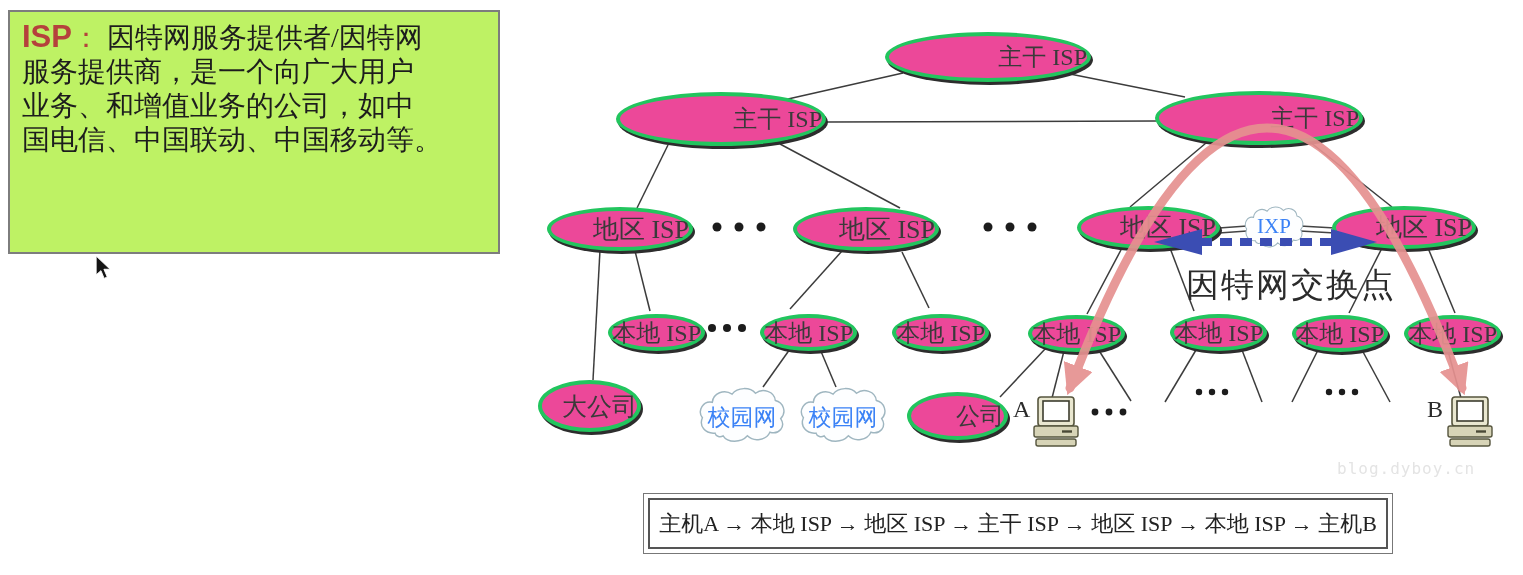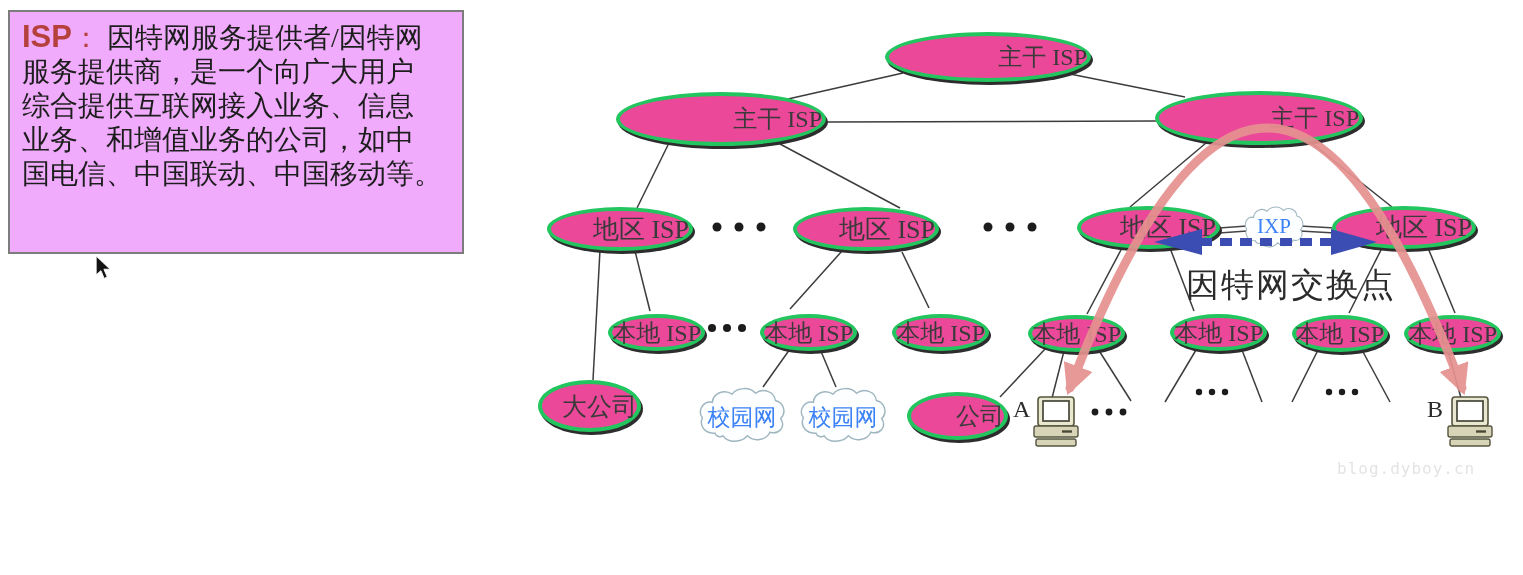--- a/index.html
+++ b/index.html
@@ -3,23 +3,23 @@
 <meta charset="utf-8">
 <style>
   html,body{margin:0;padding:0;background:#ffffff;}
   .stage{
     position:relative;width:1523px;height:575px;background:#ffffff;
     font-family:"Liberation Serif","DejaVu Serif",serif;color:#222;
     overflow:hidden;
   }
   
   .info-box{
-    position:absolute;left:8px;top:10px;width:456px;height:244px;
+    position:absolute;left:8px;top:10px;width:492px;height:244px;
     border:2px solid #7d7d7d;box-sizing:border-box;
-    padding:8px 12px 0 12px;background:#f0abfc;
+    padding:8px 12px 0 12px;background:#bef264;
   }
   .info-line{font-size:28px;line-height:34px;white-space:nowrap;color:#1d1d1d;}
   .isp-term{font-family:"Liberation Sans","DejaVu Sans",sans-serif;font-weight:bold;font-size:31px;color:#b5413c;}
   .isp-colon{color:#b5413c;font-size:28px;}
   
   .layer{position:absolute;left:0;top:0;width:1523px;height:575px;}
   .layer.base{z-index:1;}
   .layer.overlay{z-index:6;pointer-events:none;}
   
   .node{
@@ -52,21 +52,20 @@
   .cursor{position:absolute;z-index:9;}
 </style>
 </head>
 <body>
 
 <div class="stage">
 
   <div class="info-box">
     <div class="info-line"><span class="isp-term">ISP</span><span class="isp-colon">：</span><span> 因特网服务提供者/因特网</span></div>
     <div class="info-line">服务提供商，是一个向广大用户</div>
-    <div class="info-line">综合提供互联网接入业务、信息</div>
     <div class="info-line">业务、和增值业务的公司，如中</div>
     <div class="info-line">国电信、中国联动、中国移动等。</div>
   </div>
 
   <svg class="layer base" viewBox="0 0 1523 575" xmlns="http://www.w3.org/2000/svg">
     <defs>
       <path id="cloud" d="M 20 52 C 9 53 2 44 6 35 C 0 27 7 16 17 18 C 18 8 30 3 39 9
                           C 45 1 59 1 65 8 C 73 2 86 6 87 16 C 96 18 100 29 93 36
                           C 99 45 91 54 81 51 C 77 60 63 62 56 55 C 49 63 34 63 29 55
                           C 26 57 21 56 20 52 Z"></path>
@@ -216,18 +215,21 @@
       </marker>
     </defs>
     <path d="M 1070 388 Q 1268 -132 1462 388" fill="none" stroke="#e69190" stroke-width="9" stroke-linecap="round" marker-start="url(#redhead)" marker-end="url(#redhead)" opacity="0.92"></path>
     <g>
       <line x1="1200" y1="242" x2="1338" y2="242" stroke="#3b4db3" stroke-width="8" stroke-dasharray="12 8"></line>
       <polygon points="1154,242 1202,229 1202,255" fill="#3b4db3"></polygon>
       <polygon points="1377,242 1331,229 1331,255" fill="#3b4db3"></polygon>
     </g>
   </svg>
 
+  <div class="path-box">
+    <div class="path-box-inner">主机A → 本地 ISP → 地区 ISP → 主干 ISP → 地区 ISP → 本地 ISP → 主机B</div>
+  </div>
 
   <svg class="cursor" style="left:94px;top:256px;" width="18" height="24" viewBox="0 0 14 21">
     <path d="M1,0 L1,16.5 L5.2,12.8 L8.0,19.6 L10.7,18.3 L7.8,11.6 L13.2,11.6 Z" fill="#141414" stroke="#ffffff" stroke-width="0.8"></path>
   </svg>
 
 </div>
 
 </body></html>

